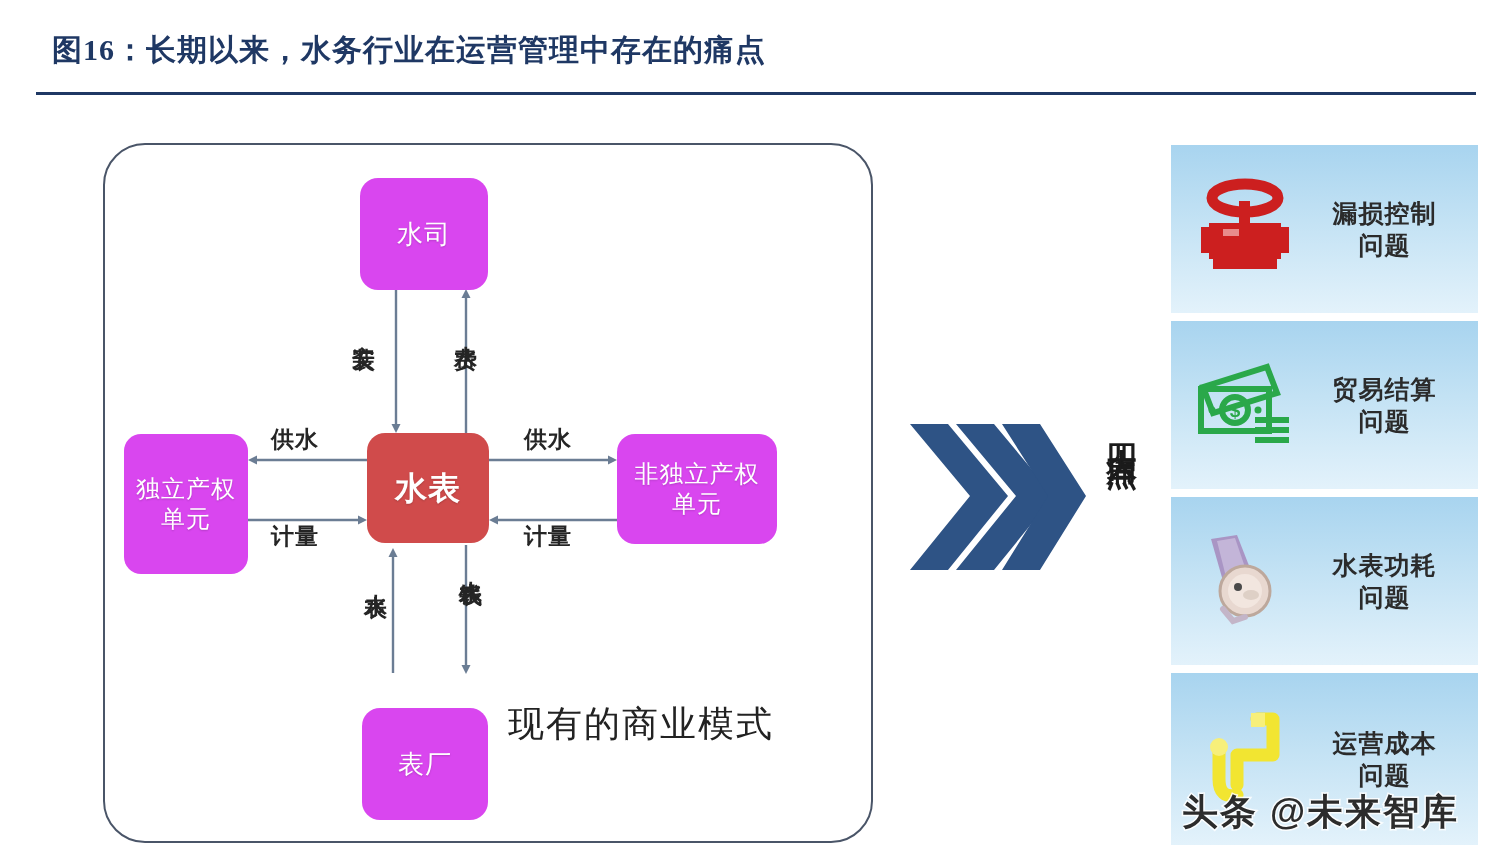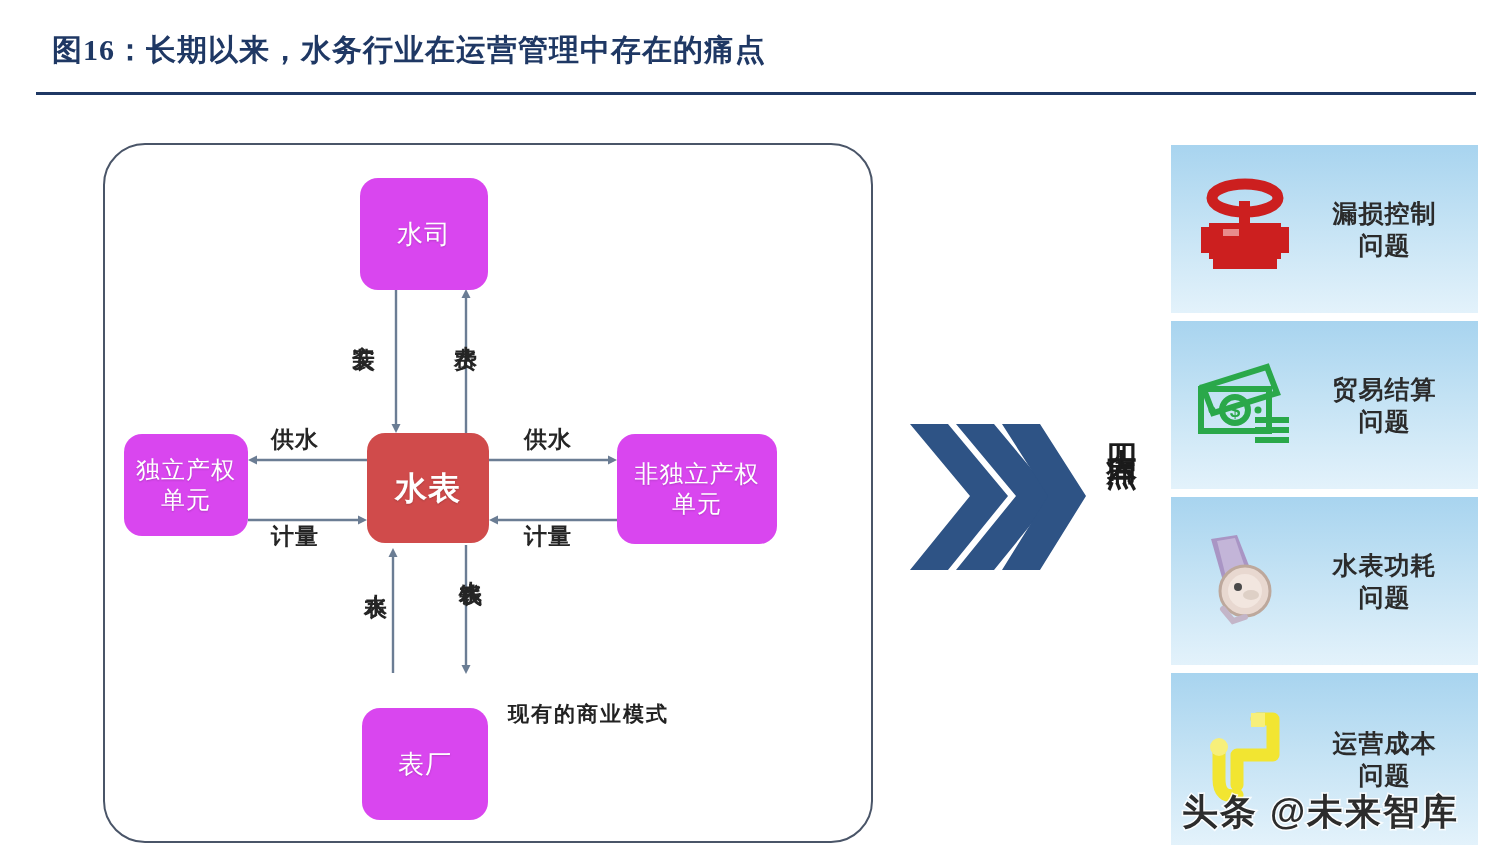--- a/index.html
+++ b/index.html
@@ -72,22 +72,23 @@
   .node-blue { background: #d946ef; }
   .node-red  { background: #d04b4b; font-weight: bold; }
 
   #node-water-company {
     left: 360px; top: 178px;
     width: 128px; height: 112px;
     font-size: 26px;
   }
   #node-independent {
     left: 124px; top: 434px;
-    width: 124px; height: 102px;
+    width: 124px; height: 140px;
     font-size: 24px;
+    border-radius: 17px;
   }
   #node-meter {
     left: 367px; top: 433px;
     width: 122px; height: 110px;
     font-size: 32px;
   }
   #node-nonindependent {
     left: 617px; top: 434px;
     width: 160px; height: 110px;
     font-size: 24px;
@@ -127,23 +128,23 @@
   #label-supply-l  { left: 271px; top: 424px; }
   #label-meter-l   { left: 271px; top: 521px; }
   #label-supply-r  { left: 524px; top: 424px; }
   #label-meter-r   { left: 524px; top: 521px; }
   #label-meter-b   { left: 361px; top: 575px; }
   #label-meterfee  { left: 456px; top: 562px; }
 
   .caption {
     position: absolute;
     left: 508px; top: 700px;
-    font-size: 21px;
+    font-size: 36px;
     color: #222222;
-    font-weight: 700;
+    font-weight: 400;
     letter-spacing: 2px;
     white-space: nowrap;
   }
 
   
   .chevrons {
     position: absolute;
     left: 908px; top: 418px;
     width: 180px; height: 160px;
   }

